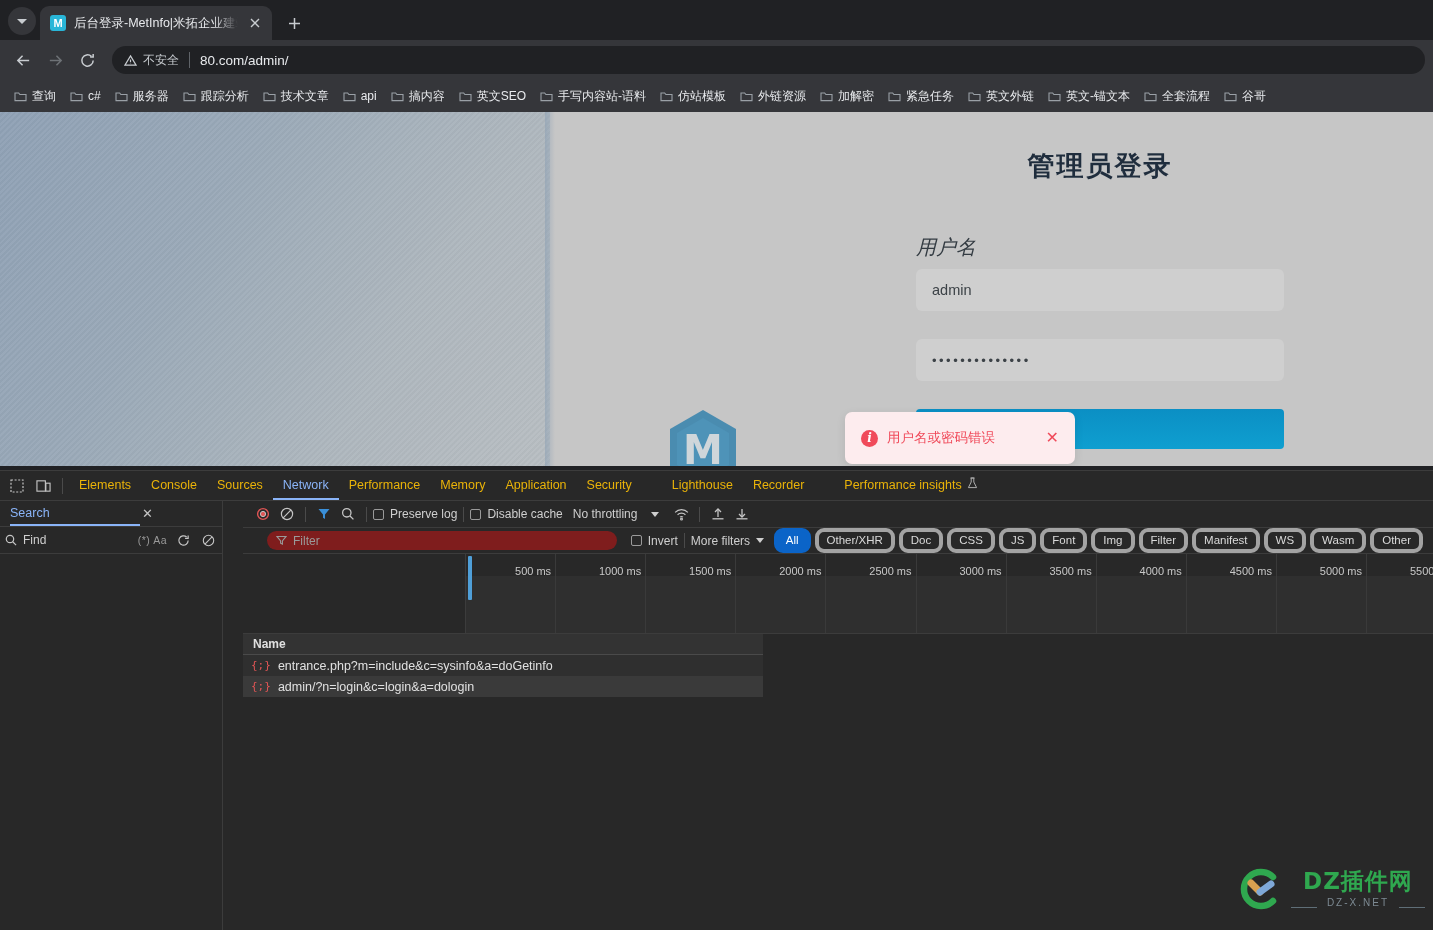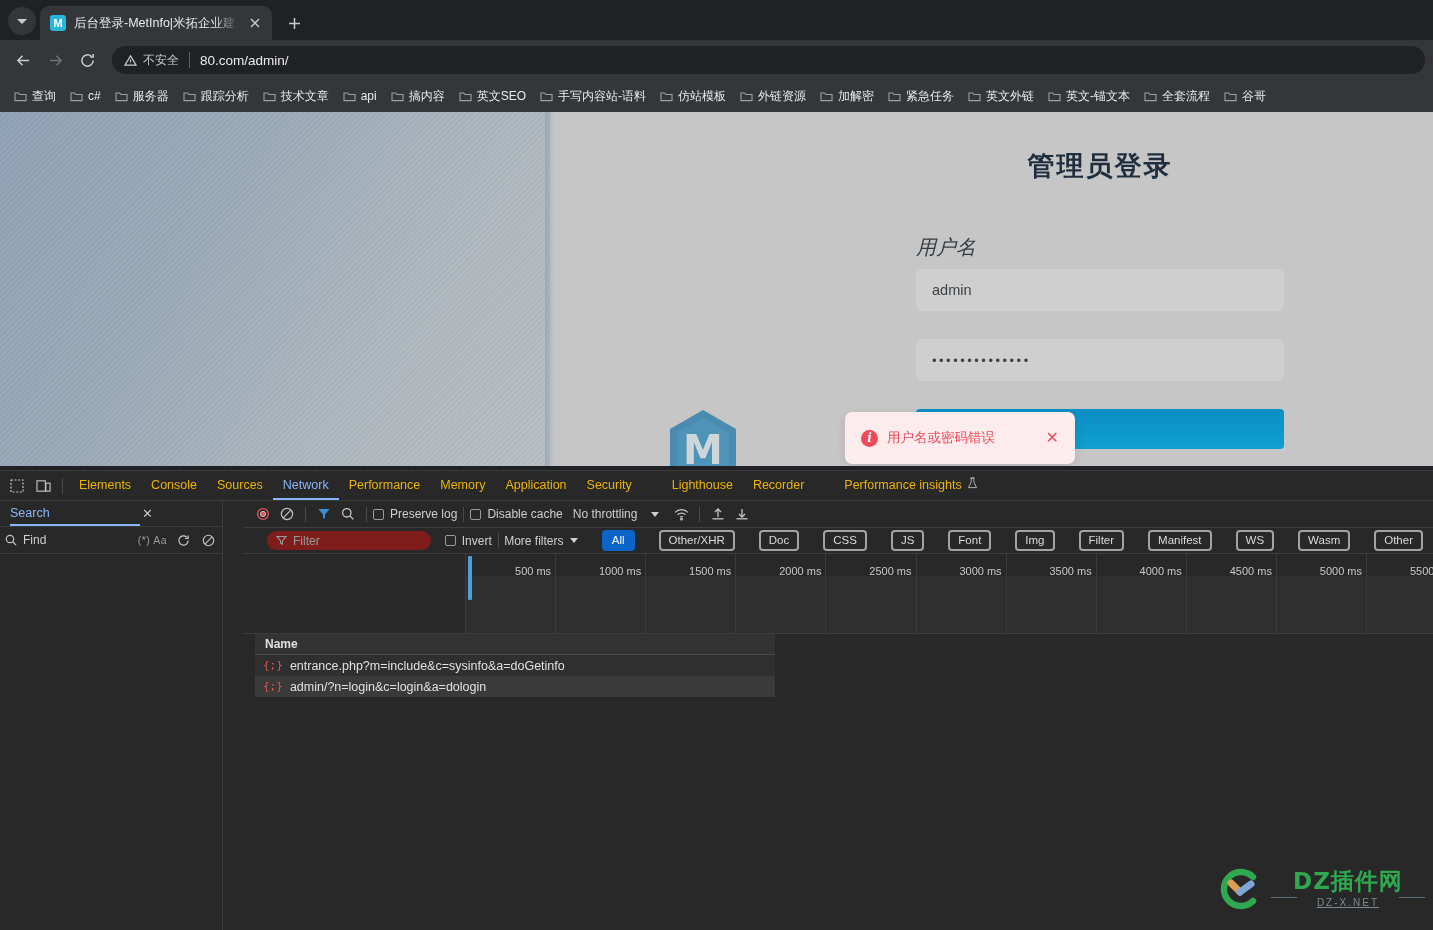--- a/index.html
+++ b/index.html
@@ -230,23 +230,23 @@
     height: 26px; display: flex; align-items: center; gap: 0;
     padding: 0 6px; border-bottom: 1px solid #3c3c3c; background: #282828;
   }
   .filter-box {
     width: 361px; height: 19px; background: #7f1d1d; border-radius: 10px;
     display: flex; align-items: center; gap: 6px; padding: 0 9px;
     color: #9a9a9a; font-size: 12px; cursor: text; margin-left: 18px;
   }
   .filter-box svg { stroke: #9a9a9a; fill: none; }
   .chip {
-    padding: 1px 8px; border-radius: 4px; border: 2px solid #a3a3a3;
+    padding: 1px 8px; border-radius: 9px; border: 4px solid #a3a3a3;
     color: #dadada; font-size: 11.5px; cursor: pointer; margin-right: 4px;
-    white-space: nowrap; line-height: 15px; margin-left: 20px;
+    white-space: nowrap; line-height: 15px;
   }
   .chip.active { background: #0b64c8; border-color: #0b64c8; color: #fff; }
 
   .timeline {
     height: 80px; background: #282828; position: relative;
     border-bottom: 1px solid #3c3c3c; display: flex;
   }
   .tl-gutter { width: 223px; flex: 0 0 223px; border-right: 1px solid #3c3c3c; }
   .tl-track { flex: 1 1 auto; position: relative; overflow: hidden; }
   .tl-tick {
@@ -256,21 +256,21 @@
     position: absolute; right: 4px; top: 11px;
     color: #c8c8c8; font-size: 11px; white-space: nowrap;
     font-family: "Liberation Sans", sans-serif;
   }
   .tl-band { position: absolute; left: 0; right: 0; top: 22px; height: 58px; background: #2f2f2f; }
   .tl-marker {
     position: absolute; left: 2px; top: 2px; width: 4px; height: 44px;
     background: #4f9fd8; border-radius: 1px;
   }
 
-  .list-pane { flex: 1 1 auto; display: flex; min-height: 0; margin-left: 12px; }
+  .list-pane { flex: 1 1 auto; display: flex; min-height: 0; }
   .req-list { flex: 1 1 auto; min-width: 0; background: #282828; display: flex; flex-direction: column; }
   .req-head {
     height: 21px; background: #333333; border-bottom: 1px solid #4a4a4a;
     display: flex; align-items: center; padding-left: 10px;
     color: #e0e0e0; font-size: 12px; font-weight: bold;
     width: 520px; flex: 0 0 auto;
   }
   .req-row {
     height: 21px; display: flex; align-items: center; gap: 7px;
     padding-left: 8px; width: 520px; font-size: 12.5px; color: #e0e0e0;
@@ -284,21 +284,21 @@
     position: absolute; right: 8px; bottom: 18px;
     display: flex; align-items: center; gap: 10px;
   }
   .wm-text { display: flex; flex-direction: column; align-items: center; }
   .wm-main {
     color: #2fa84f; font-size: 23px; font-weight: bold; letter-spacing: 1px;
     font-family: "DejaVu Sans", sans-serif; line-height: 1;
   }
   .wm-sub {
     color: #7d8a93; font-size: 10px; letter-spacing: 2px; margin-top: 4px;
-    display: flex; align-items: flex-start; gap: 20px; text-decoration: underline;
+    display: flex; align-items: flex-end; gap: 10px;
   }
   .wm-rule { width: 26px; height: 1px; background: #5f6e77; }
 </style>
 </head>
 <body>
 
 <div class="browser">
 
   <div class="tabstrip">
     <div class="tab-list-btn">

